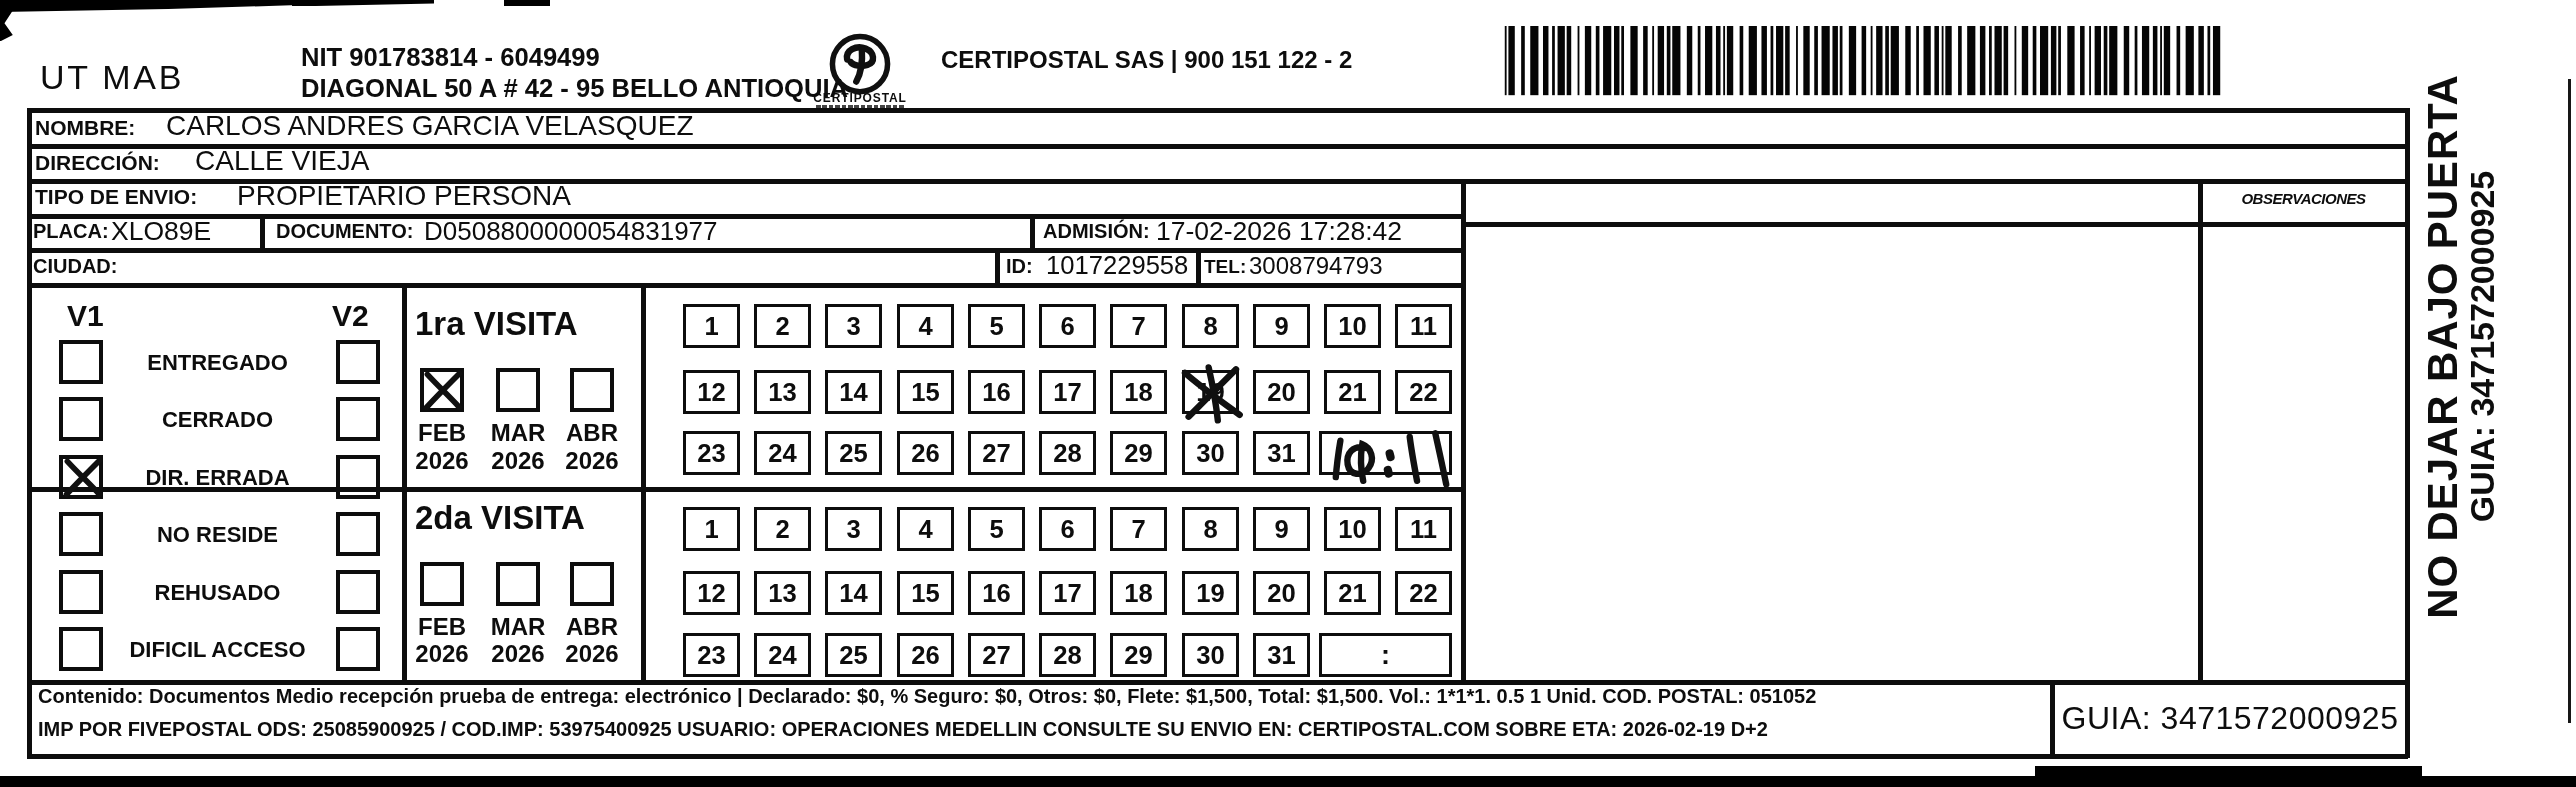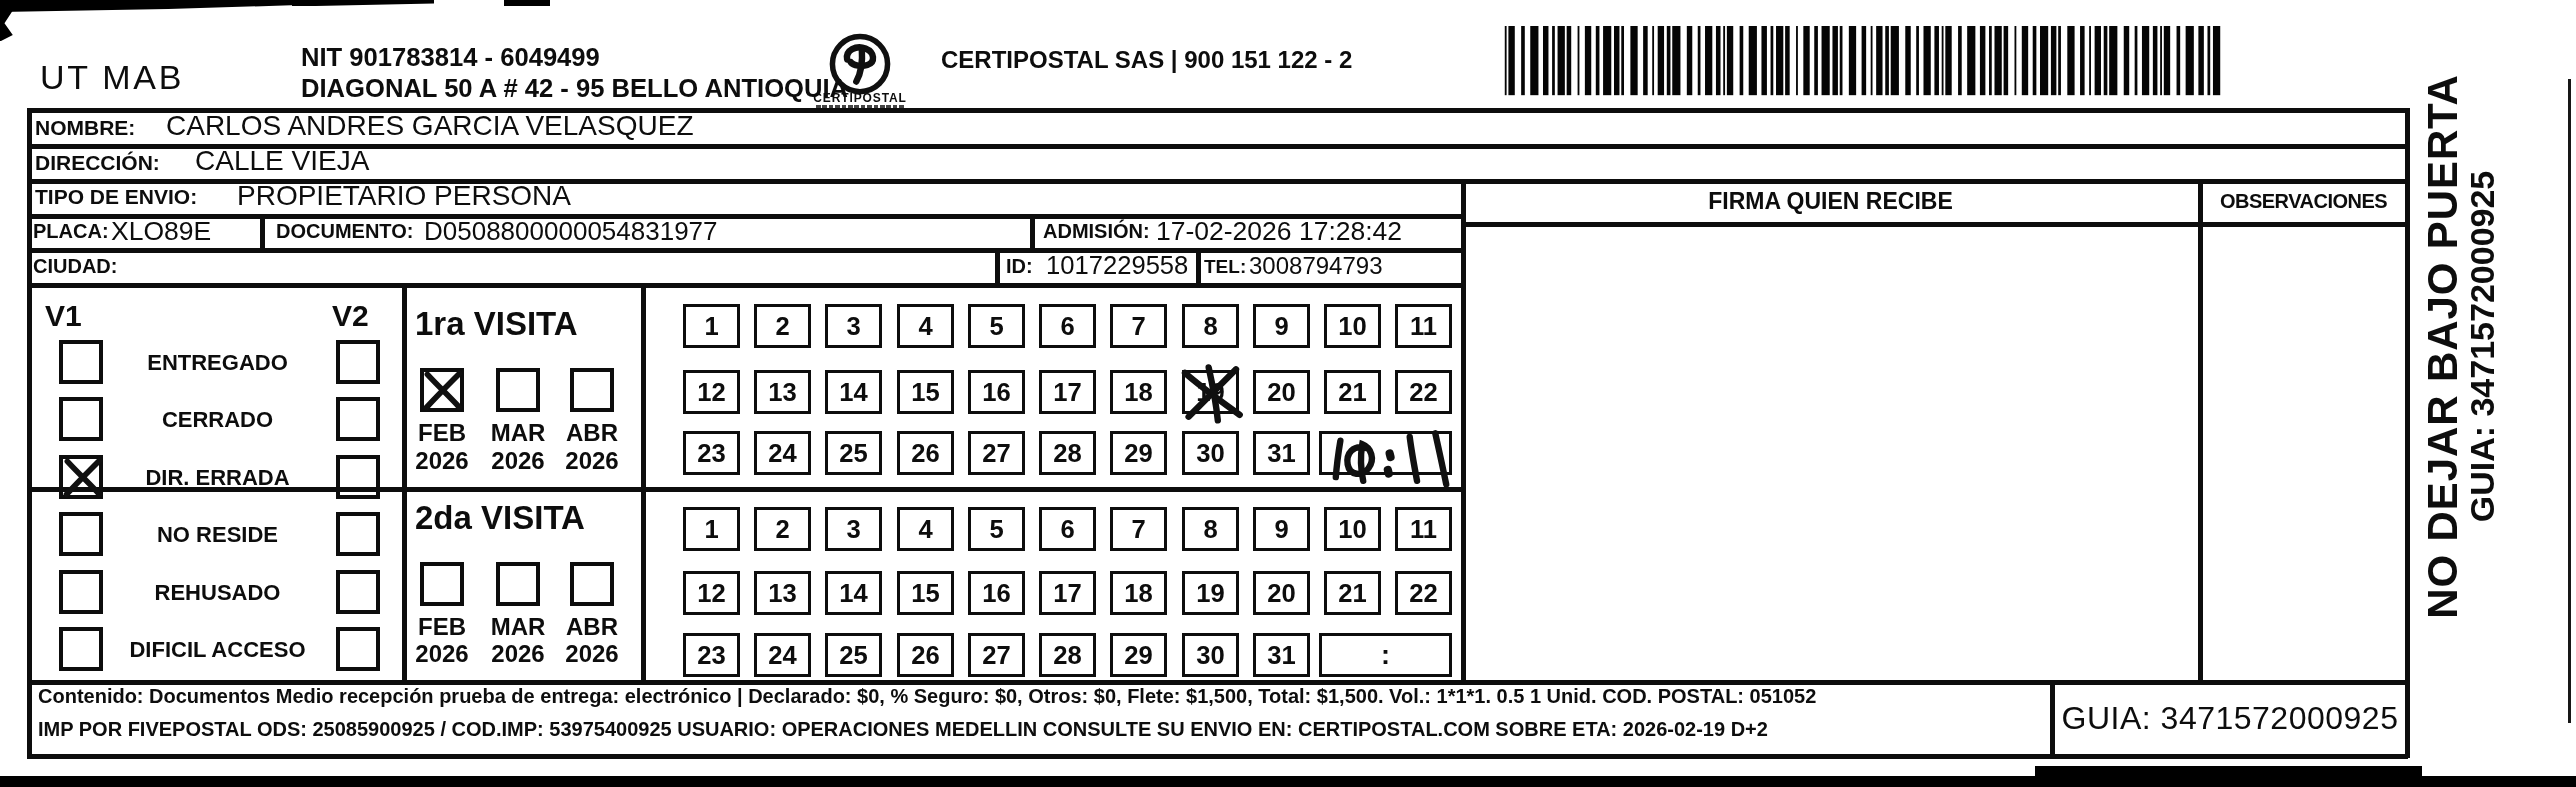--- a/index.html
+++ b/index.html
@@ -134,25 +134,24 @@
   <div class="abs" style="left:424px;top:216px;font-size:26px;">D0508800000054831977</div>
   <div class="abs b" style="left:1043px;top:220px;font-size:20px;">ADMISIÓN:</div>
   <div class="abs" style="left:1156px;top:216px;font-size:26.5px;">17-02-2026 17:28:42</div>
 
   <div class="abs b" style="left:33px;top:255px;font-size:20px;">CIUDAD:</div>
   <div class="abs b" style="left:1006px;top:255px;font-size:20px;">ID:</div>
   <div class="abs" style="left:1046px;top:251px;font-size:25.6px;">1017229558</div>
   <div class="abs b" style="left:1204px;top:256px;font-size:19px;">TEL:</div>
   <div class="abs" style="left:1249px;top:252px;font-size:24px;">3008794793</div>
 
-  <div class="abs b" style="left:45px;top:299px;font-size:30px;">V1</div>
+  <div class="abs b" style="left:67px;top:299px;font-size:30px;">V1</div>
   <div class="abs b" style="left:332px;top:299px;font-size:30px;">V2</div>
 
-  <div class="abs b" style="left:1465px;top:188px;width:731px;text-align:center;font-size:23px;">FIRMA QUIEN RECIBE</div>
-  <div class="abs b" style="left:2200px;top:190px;width:207px;text-align:center;font-size:20px;letter-spacing:-0.5px;">OBSERVACIONES</div>
+  <div class="abs b" style="left:2200px;top:190px;width:207px;text-align:center;font-size:15px;letter-spacing:-0.5px;font-style:italic;">OBSERVACIONES</div>
   <div class="abs" style="left:1465px;top:226px;width:730px;height:451px;"></div>
   <div class="abs" style="left:2202px;top:226px;width:204px;height:451px;"></div>
 
   <div class="abs" style="left:38px;top:685px;font-size:20px;font-weight:600;white-space:nowrap;">Contenido: Documentos Medio recepción prueba de entrega: electrónico | Declarado: $0, % Seguro: $0, Otros: $0, Flete: $1,500, Total: $1,500. Vol.: 1*1*1. 0.5  1 Unid. COD. POSTAL: 051052</div>
   <div class="abs" style="left:38px;top:718px;font-size:20px;font-weight:600;white-space:nowrap;">IMP POR FIVEPOSTAL ODS: 25085900925 / COD.IMP: 53975400925 USUARIO: OPERACIONES MEDELLIN CONSULTE SU ENVIO EN: CERTIPOSTAL.COM SOBRE ETA: 2026-02-19 D+2</div>
   <div class="abs" style="left:2054px;top:683px;width:352px;height:71px;display:flex;align-items:center;justify-content:center;font-size:32px;letter-spacing:0.5px;">GUIA: 3471572000925</div>
 
   <div class="abs" style="left:2411px;top:50px;width:99px;height:594px;display:flex;align-items:center;justify-content:center;">
     <div style="transform:rotate(-90deg);white-space:nowrap;text-align:center;line-height:1.04;">
       <div class="b" style="font-size:42px;letter-spacing:0.9px;">NO DEJAR BAJO PUERTA</div>

